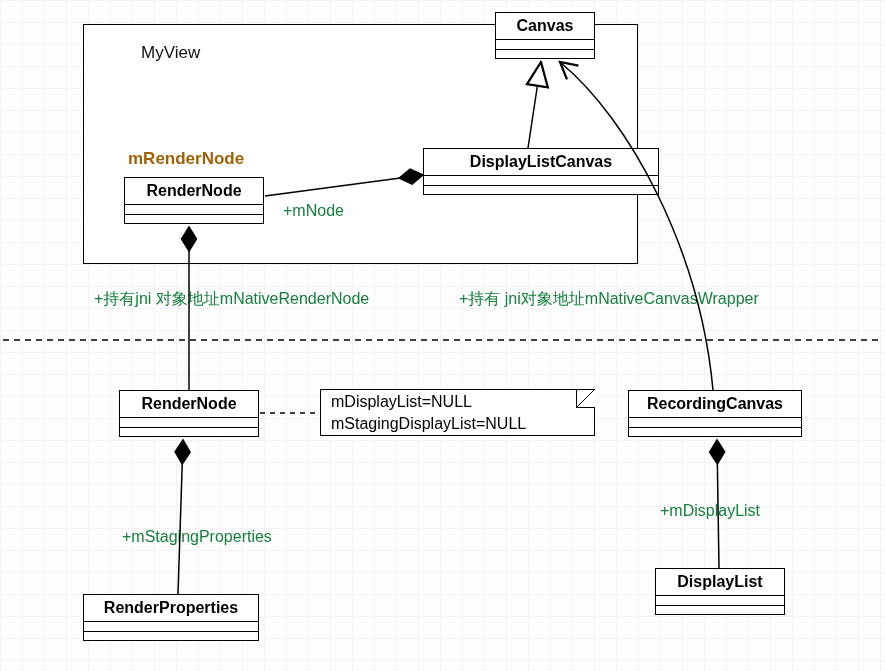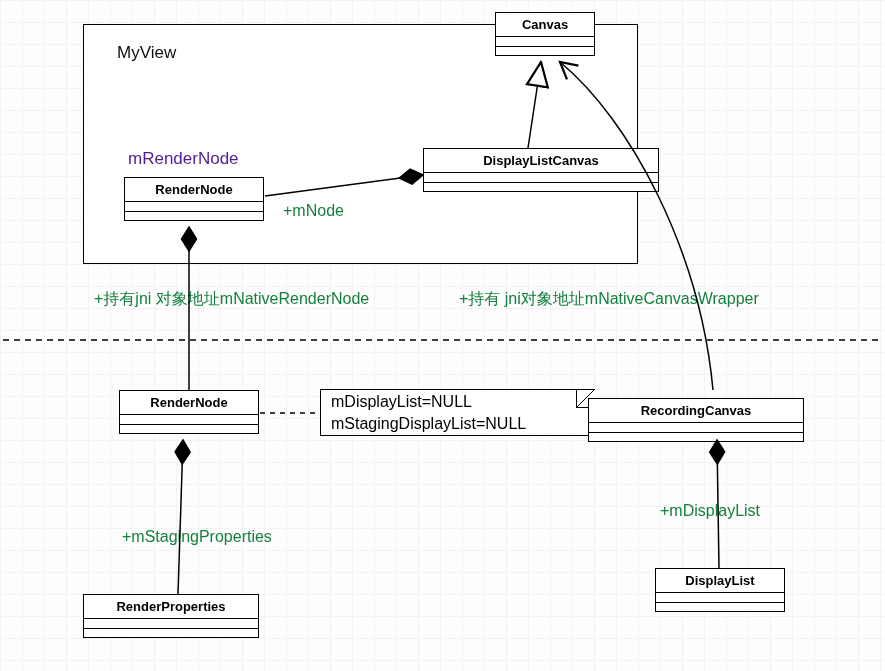--- a/index.html
+++ b/index.html
@@ -17,36 +17,38 @@
   svg.connectors { position: absolute; inset: 0; width: 885px; height: 671px; pointer-events: none; }
   .container-box {
     position: absolute;
     border: 1.5px solid #000;
     background: #fff;
   }
   .container-title {
     position: absolute;
     font-size: 17px;
     color: #111;
+    margin-left: 24px;
   }
   .field-label {
     position: absolute;
     font-size: 17px;
-    color: #4c1d95;
+    color: #a16207;
+    font-weight: bold;
   }
   .uml-class {
     position: absolute;
     background: #fff;
     border: 1.5px solid #000;
     display: flex;
     flex-direction: column;
   }
   .uml-name {
     font-weight: bold;
-    font-size: 13px;
+    font-size: 16px;
     text-align: center;
     padding: 4px 10px;
     border-bottom: 1.5px solid #000;
     white-space: nowrap;
   }
   .uml-attr { height: 10px; border-bottom: 1.5px solid #000; }
   .uml-op { height: 8px; }
   .note {
     position: absolute;
     background: #fff;
@@ -110,21 +112,21 @@
     <div class="uml-name">RenderNode</div>
     <div class="uml-attr"></div>
     <div class="uml-op"></div>
   </div>
 
   <div class="note" style="left:320px; top:389px; width:275px;">
     <div>mDisplayList=NULL</div>
     <div>mStagingDisplayList=NULL</div>
   </div>
 
-  <div class="uml-class" style="left:588px; top:390px; width:216px;margin-top:8px;">
+  <div class="uml-class" style="left:628px; top:390px; width:174px;">
     <div class="uml-name">RecordingCanvas</div>
     <div class="uml-attr"></div>
     <div class="uml-op"></div>
   </div>
 
   <div class="edge-label" style="left:122px; top:528px;">+mStagingProperties</div>
 
   <div class="edge-label" style="left:660px; top:502px;">+mDisplayList</div>
 
   <div class="uml-class" style="left:83px; top:594px; width:176px;">

